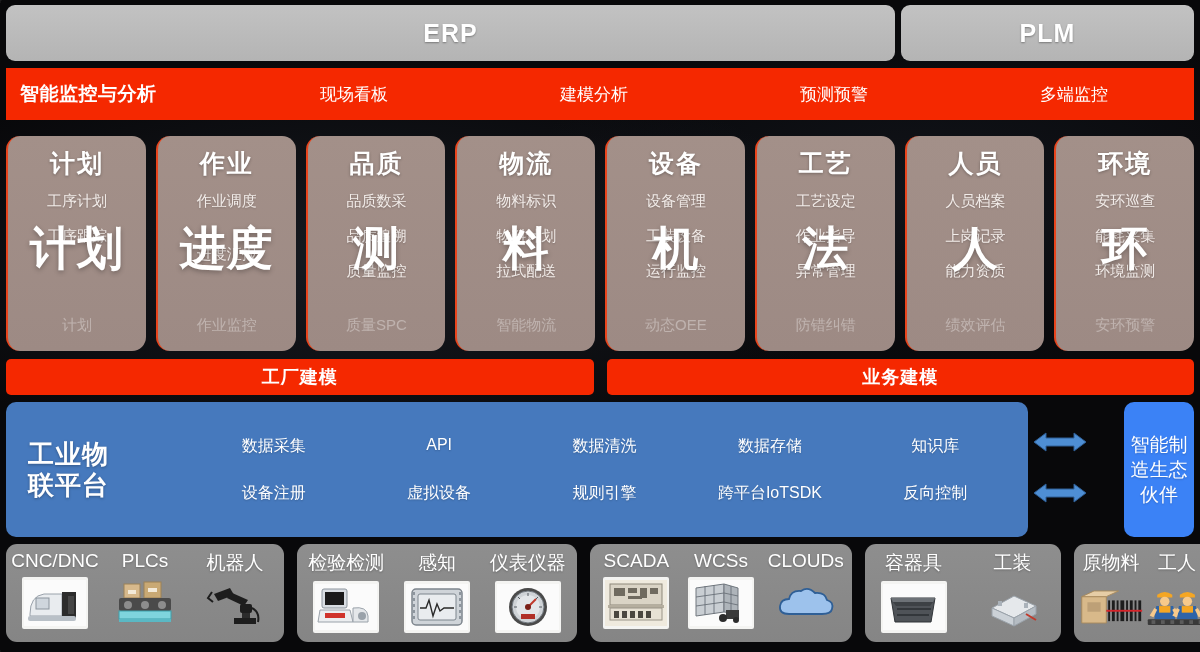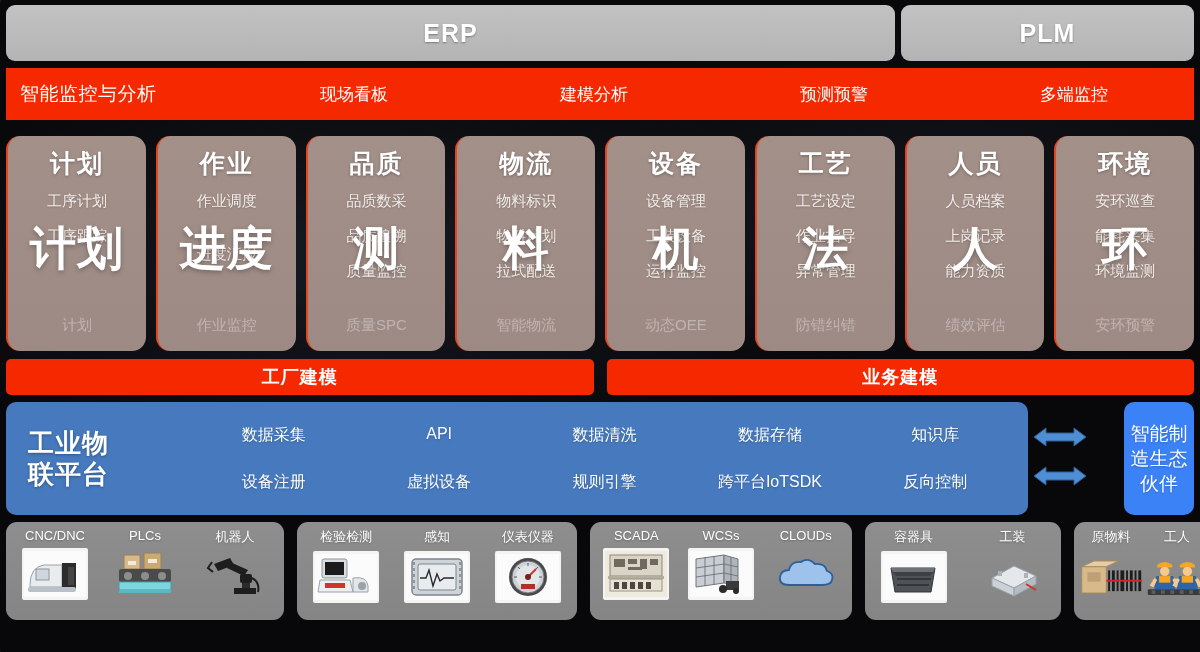--- a/index.html
+++ b/index.html
@@ -41,21 +41,21 @@
   .sys-plm { flex: 1; }
 
   
   .mon-bar {
     margin-top: 7px; height: 52px;
     background: #f52800;
     display: flex; align-items: center;
     color: #fff;
   }
   .mon-title {
-    font-size: 19px; font-weight: 400;
+    font-size: 19px; font-weight: 700;
     padding-left: 14px; flex: 0 0 228px;
     letter-spacing: .5px;
   }
   .mon-items { flex: 1; display: flex; }
   .mon-item {
     flex: 1; text-align: center;
     font-size: 17px; font-weight: 500;
   }
 
   
@@ -109,21 +109,21 @@
   .model-bar {
     flex: 1;
     background: #f52800;
     border-radius: 5px;
     display: flex; align-items: center; justify-content: center;
     color: #fff; font-size: 18px; font-weight: 700;
     letter-spacing: 1px;
   }
 
   
-  .iot-row { margin-top: 7px; height: 113px; display: flex; align-items: stretch; }
+  .iot-row { margin-top: 7px; height: 135px; display: flex; align-items: stretch; }
   .iot-panel {
     flex: 0 0 1022px;
     background: #4679bd;
     border-radius: 10px;
     display: flex; align-items: center;
   }
   .iot-label {
     flex: 0 0 185px;
     color: #fff; font-size: 26px; font-weight: 700;
     line-height: 1.18; letter-spacing: 1px;
@@ -170,21 +170,21 @@
     padding: 6px 4px 0;
   }
   .dev-g1 { flex: 0 0 278px; }
   .dev-g2 { flex: 0 0 280px; }
   .dev-g3 { flex: 0 0 262px; }
   .dev-g4 { flex: 0 0 196px; gap: 10px; }
   .dev-g5 { flex: 1; }
 
   .dev-item { flex: 1; display: flex; flex-direction: column; align-items: center; }
   .dev-label {
-    color: #fff; font-size: 13px; margin-bottom: 5px;
+    color: #fff; font-size: 19px; margin-bottom: 5px;
     white-space: nowrap;
     text-shadow: 0 1px 2px rgba(0,0,0,.25);
   }
   .dev-icon {
     width: 66px; height: 52px;
     display: flex; align-items: center; justify-content: center;
     border-radius: 2px;
   }
   .dev-icon.framed { background: #f4f4f2; }
   .dev-icon svg { display: block; }

